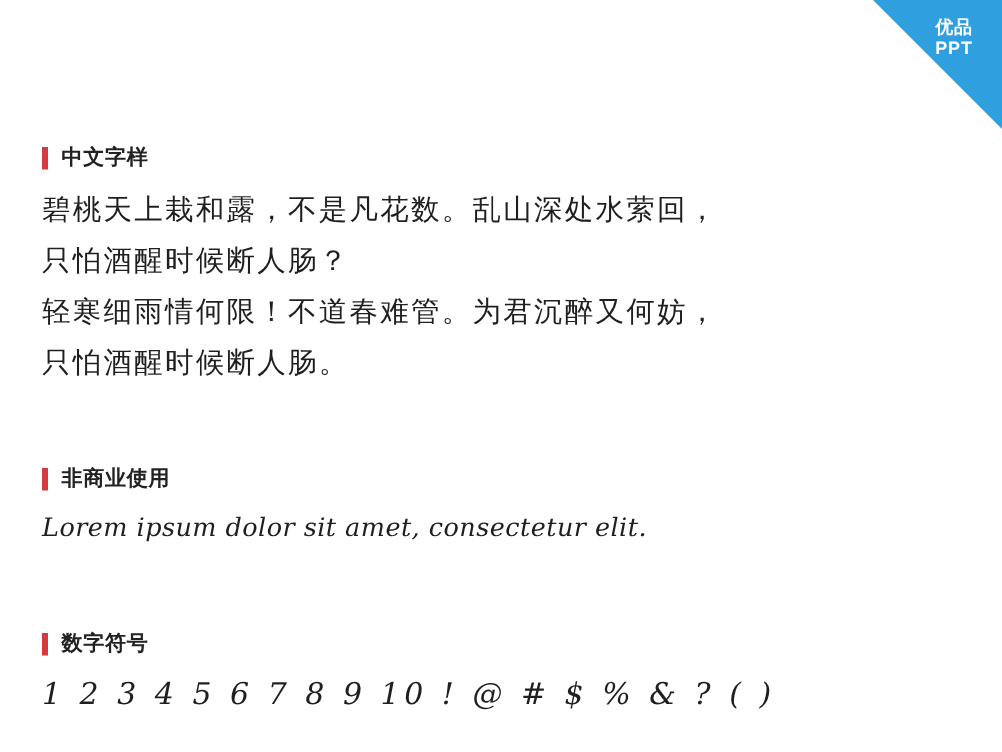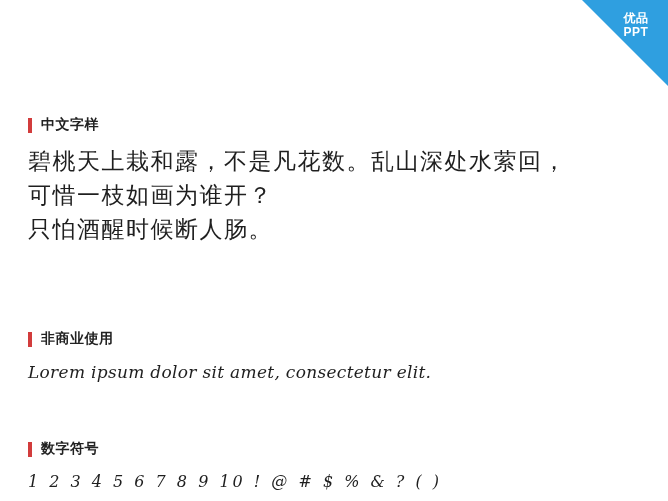--- a/index.html
+++ b/index.html
@@ -71,58 +71,57 @@
 
   .section {
     position: absolute;
     left: 28px;
   }
   .section-head {
     display: flex;
     align-items: center;
     height: 18px;
     margin-bottom: 10px;
-    margin-top: 20px;
   }
   .section-bar {
     width: 4px;
     height: 15px;
     background: #d23c3c;
     margin-right: 9px;
     display: inline-block;
   }
   .section-label {
     font-size: 14px;
     color: #222222;
     font-weight: bold;
     font-family: "Liberation Sans", sans-serif;
     letter-spacing: 0.5px;
   }
   .cn-lines {
     font-family: Liberation Sans, sans-serif;
-    font-size: 23px;
+    font-size: 19px;
     line-height: 34px;
     color: #1f1f1f;
     letter-spacing: 1.5px;
     white-space: nowrap;
   }
   .en-lines {
     font-family: "DejaVu Serif", serif;
     font-style: italic;
     font-size: 17px;
     line-height: 28px;
     color: #1f1f1f;
     letter-spacing: 0.3px;
     white-space: nowrap;
     text-align: center;
   }
   .num-line {
     font-family: "DejaVu Serif", serif;
     font-style: italic;
-    font-size: 16px;
+    font-size: 20px;
     line-height: 28px;
     color: #1f1f1f;
     letter-spacing: 3px;
     white-space: nowrap;
   }
   #sec-title { top: 18px; }
   #sec-cn { top: 96px; }
   #sec-en { top: 310px; }
   #sec-num { top: 420px; }
 </style>
@@ -140,21 +139,22 @@
   </div>
 
 
   <div class="section" id="sec-cn">
     <div class="section-head">
       <span class="section-bar"></span>
       <span class="section-label">中文字样</span>
     </div>
     <div class="cn-lines">
       <div>碧桃天上栽和露，不是凡花数。乱山深处水萦回，</div>
-      <div>可惜一枝如画为谁开？</div>
+      <div>只怕酒醒时候断人肠？</div>
+      <div>轻寒细雨情何限！不道春难管。为君沉醉又何妨，</div>
       <div>只怕酒醒时候断人肠。</div>
     </div>
   </div>
 
   <div class="section" id="sec-en">
     <div class="section-head">
       <span class="section-bar"></span>
       <span class="section-label">非商业使用</span>
     </div>
     <div class="en-lines">

